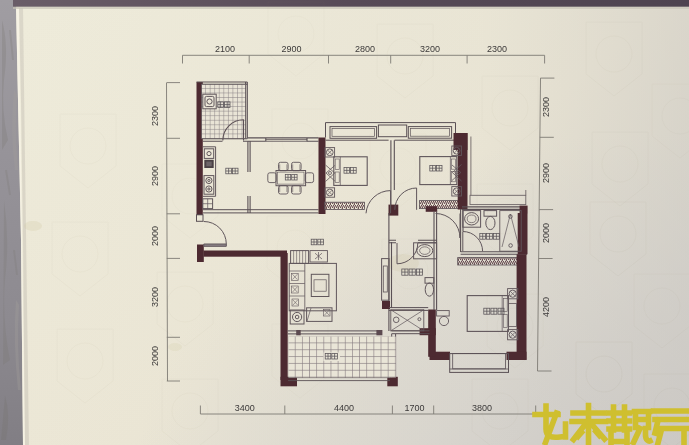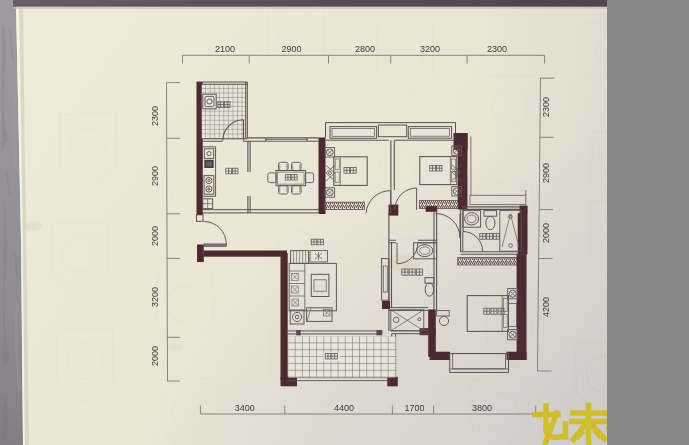--- a/index.html
+++ b/index.html
@@ -1,15 +1,15 @@
 <!DOCTYPE html>
 <html><head><meta charset="utf-8">
 <style>
 html,body{margin:0;padding:0;background:#888;}
-#wrap{position:relative;width:607px;height:445px;overflow:hidden;font-family:"Liberation Sans",sans-serif;}
+#wrap{position:relative;width:689px;height:445px;overflow:hidden;font-family:"Liberation Sans",sans-serif;}
 svg{filter:blur(0.42px);}
 </style></head>
 <body>
 <div id="wrap"><svg width="689" height="445" viewBox="0 0 689 445">
 <defs>
 <pattern id="tA" width="4.55" height="4.55" patternUnits="userSpaceOnUse" patternTransform="translate(201.5,84.3)">
   <rect width="4.55" height="4.55" fill="#e9e4d6"></rect>
   <path d="M4.3,0 L4.3,4.55 M0,4.3 L4.55,4.3" fill="none" stroke="#847b7f" stroke-width="0.6"></path>
 </pattern>
 <pattern id="tB" width="7.15" height="6.85" patternUnits="userSpaceOnUse" patternTransform="translate(288.5,336.5)">

